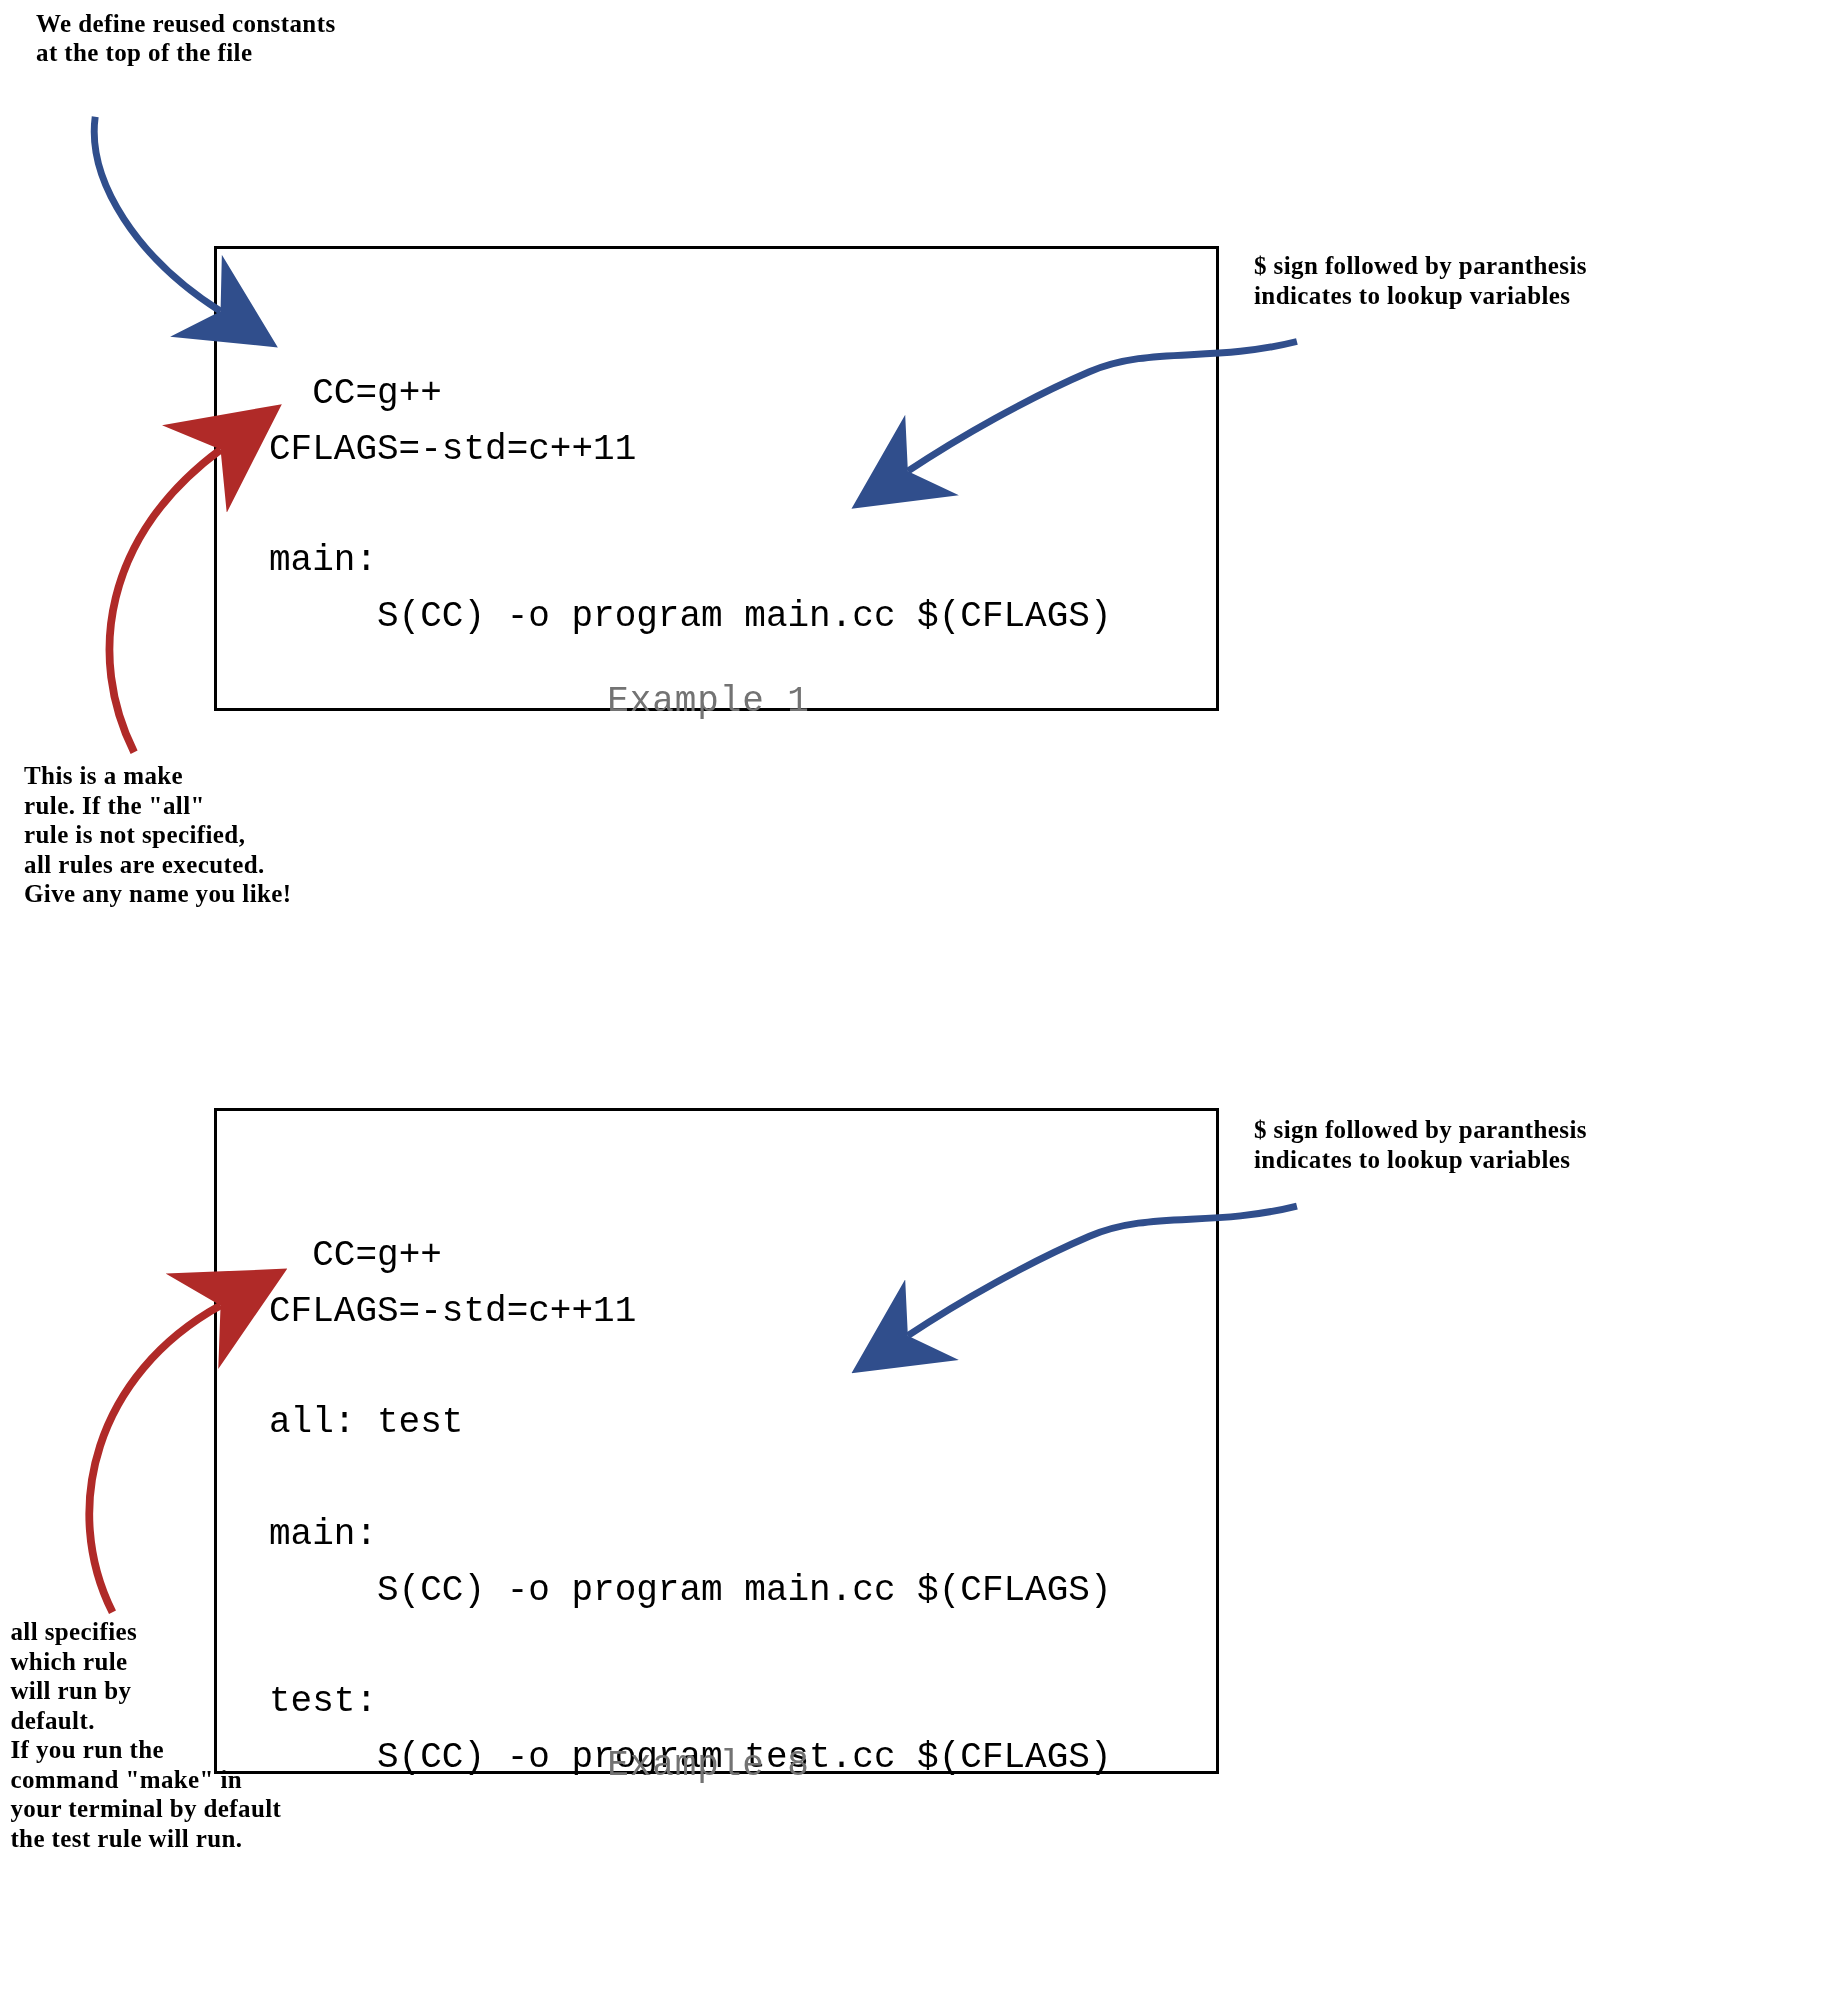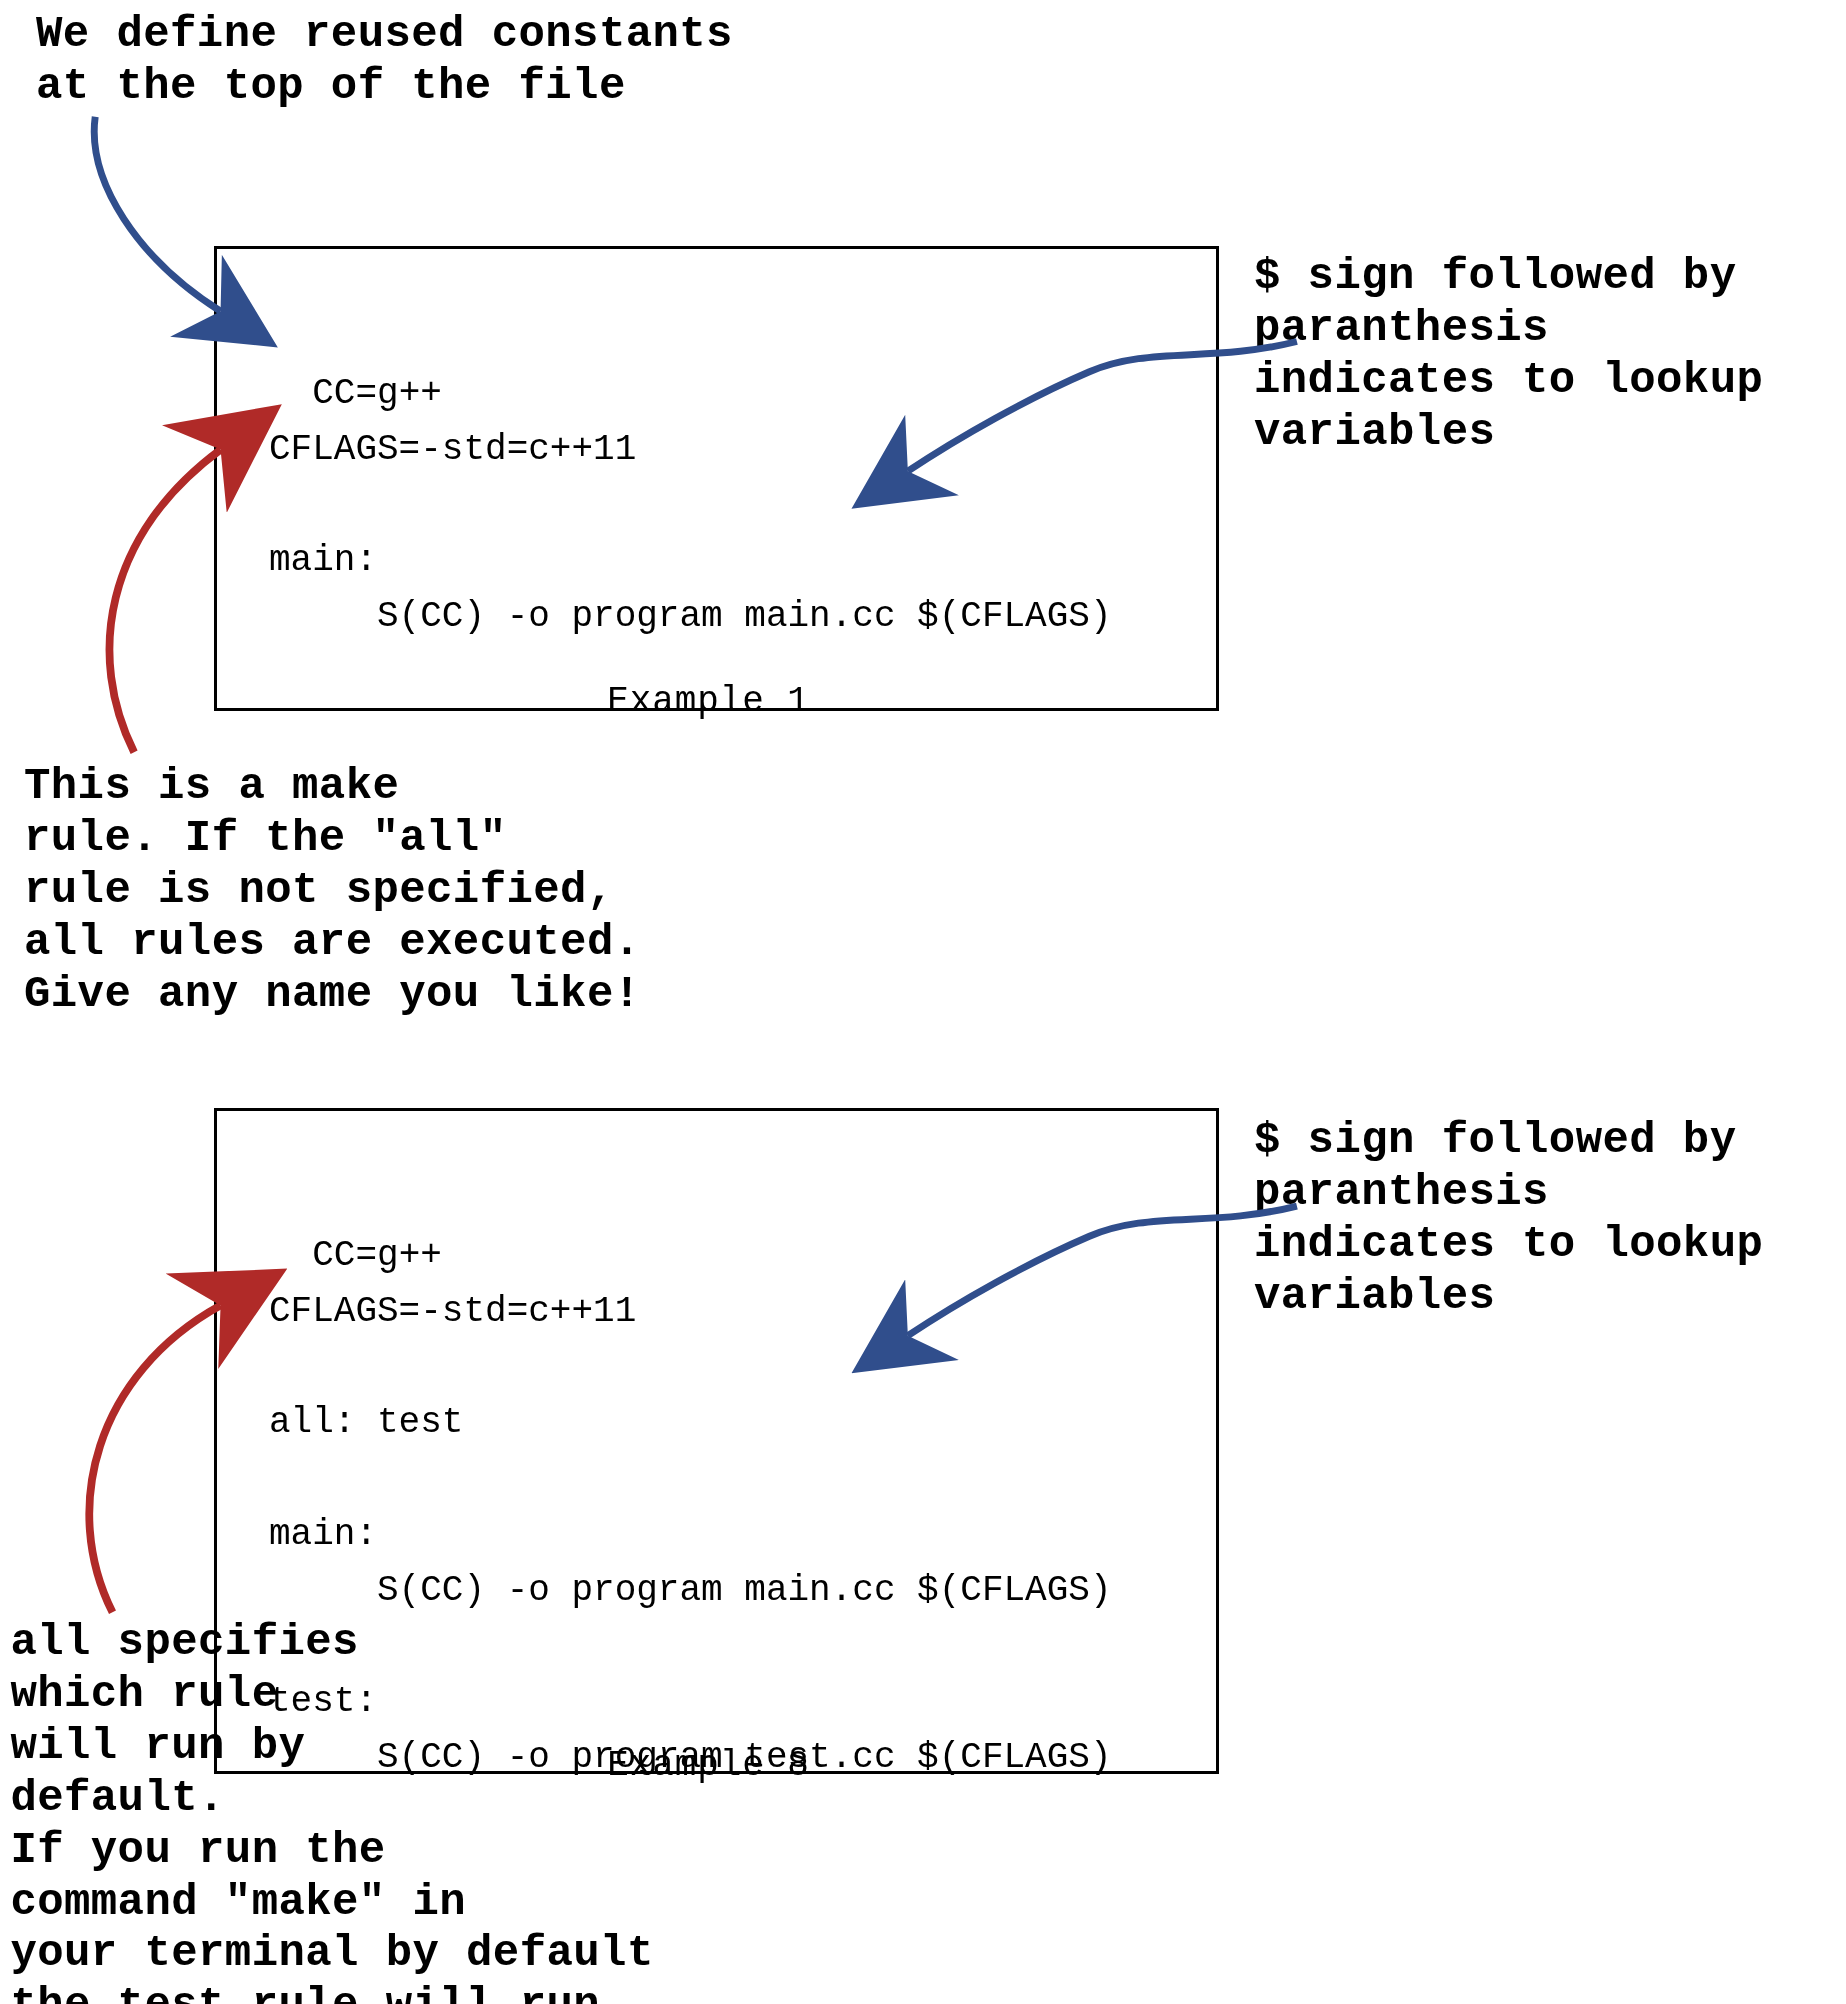--- a/index.html
+++ b/index.html
@@ -6,46 +6,45 @@
   body{
     width:1846px;height:2004px;
     background:#fff;
     font-family:"Comic Sans MS","Comic Sans","Segoe Script","Bradley Hand",cursive;
     color:#000;
     position:relative;
   }
   .note{
     position:absolute;
     font-weight:700;
-    font-size:44px;
+    font-size:25px;
     line-height:1.18;
     letter-spacing:0.4px;
     white-space:pre-line;
-    font-family:Liberation Mono, monospace;
   }
   .codebox{
     position:absolute;
     border:3.5px solid #000;
     background:#fff;
     font-family:"Menlo","Consolas","Courier New",monospace;
     font-weight:400;
     font-size:36px;
     line-height:1.55;
     color:#000;
     padding:61px 35px 35px 52px;
     box-sizing:border-box;
     white-space:pre;
     margin-top:37px;
   }
   .caption{
     position:absolute;
     font-family:"Menlo","Consolas","Courier New",monospace;
     font-size:36px;
     letter-spacing:0.9px;
-    color:#000000;
+    color:#737373;
     text-align:center;
   }
   svg.overlay{
     position:absolute;left:0;top:0;width:1846px;height:2004px;
     pointer-events:none;
   }
 </style>
 </head>
 <body>
 

